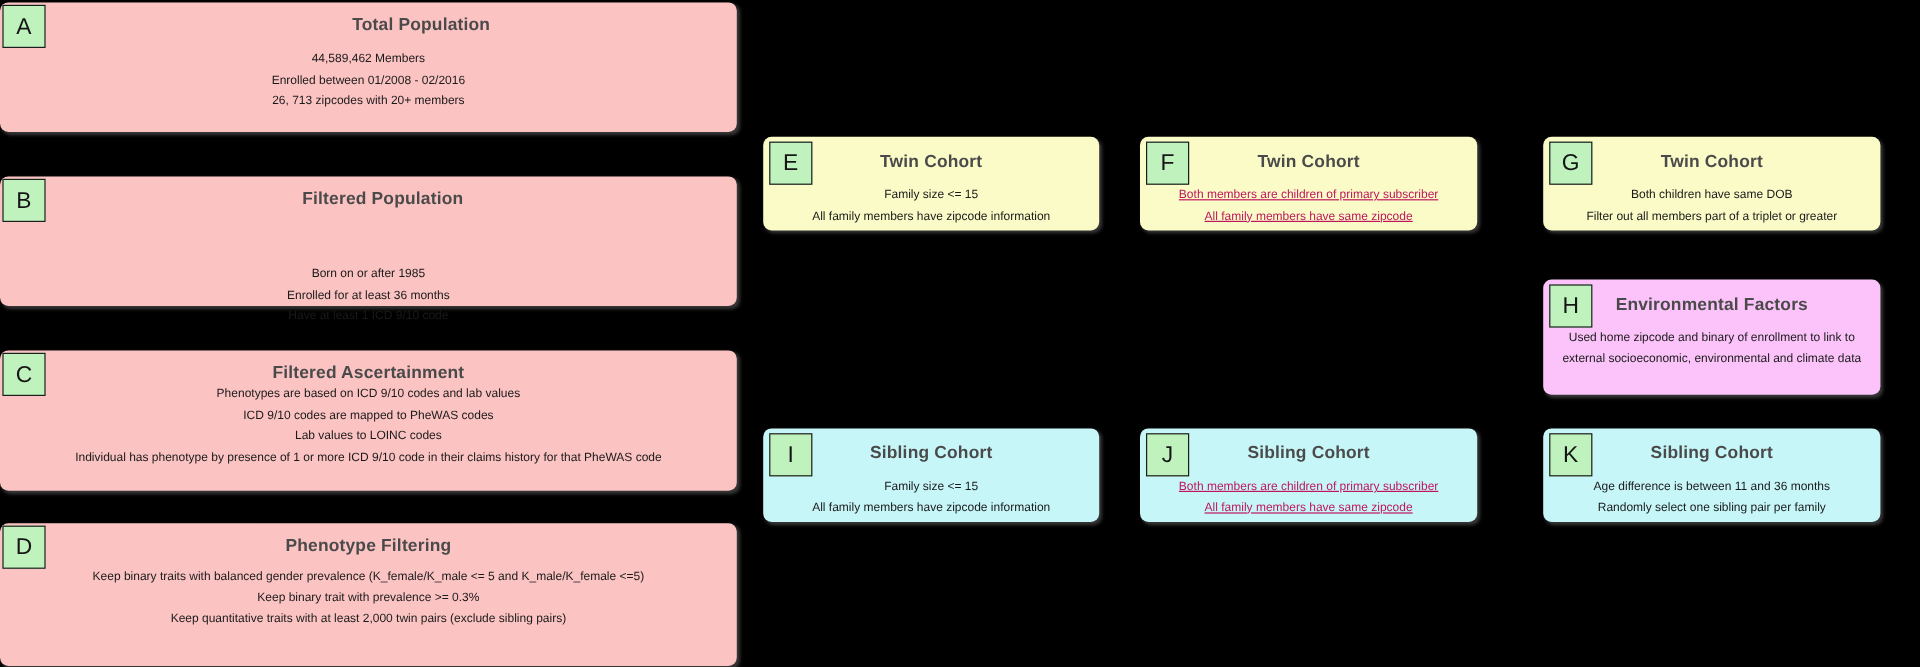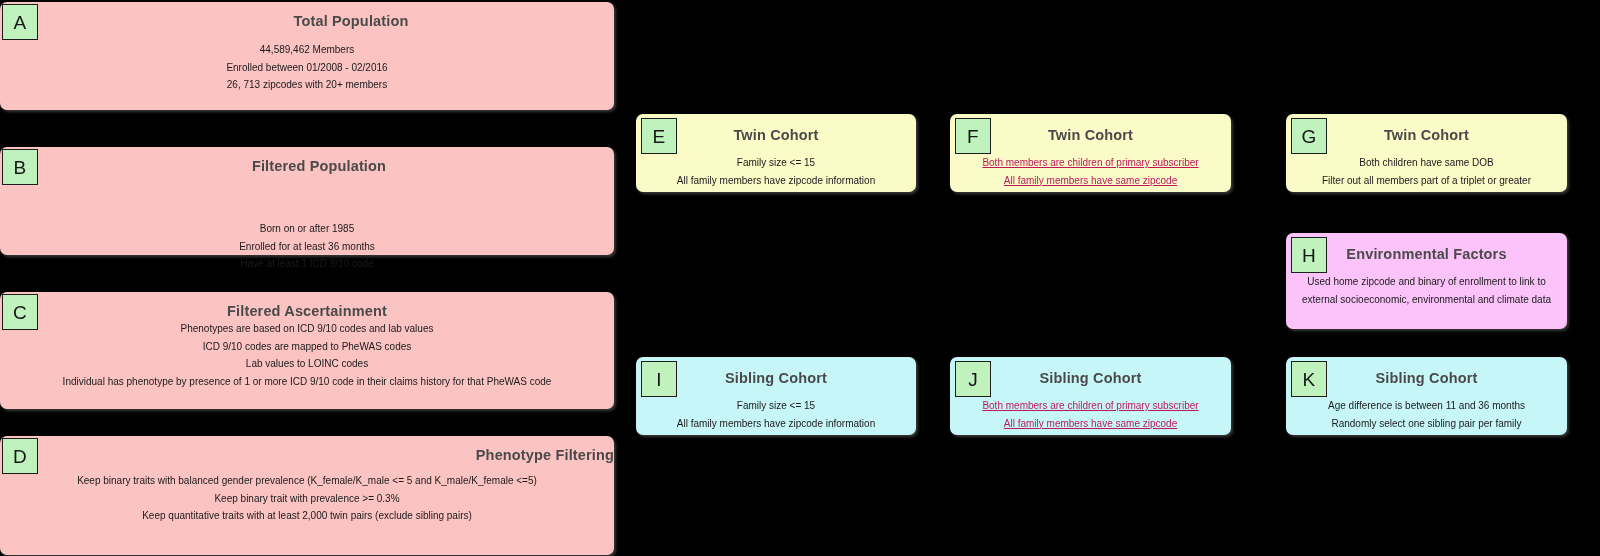--- a/index.html
+++ b/index.html
@@ -100,21 +100,21 @@
   #panel-e .badge, #panel-f .badge, #panel-g .badge,
   #panel-h .badge,
   #panel-i .badge, #panel-j .badge, #panel-k .badge {
     left: 5px; top: 4px; width: 36px; height: 36px;
   }
 
   
   #panel-a .panel-title { top: 11px; padding-left: 44px; }
   #panel-b .panel-title { top: 11px; margin-left: 12px; }
   #panel-c .panel-title { top: 11px; }
-  #panel-d .panel-title { top: 11px; text-align: right; }
+  #panel-d .panel-title { top: 11px; }
   #panel-e .panel-title,
   #panel-f .panel-title,
   #panel-g .panel-title,
   #panel-h .panel-title,
   #panel-i .panel-title,
   #panel-j .panel-title,
   #panel-k .panel-title { top: 13px; }
 
   
   #panel-a .panel-body { top: 39px; }

